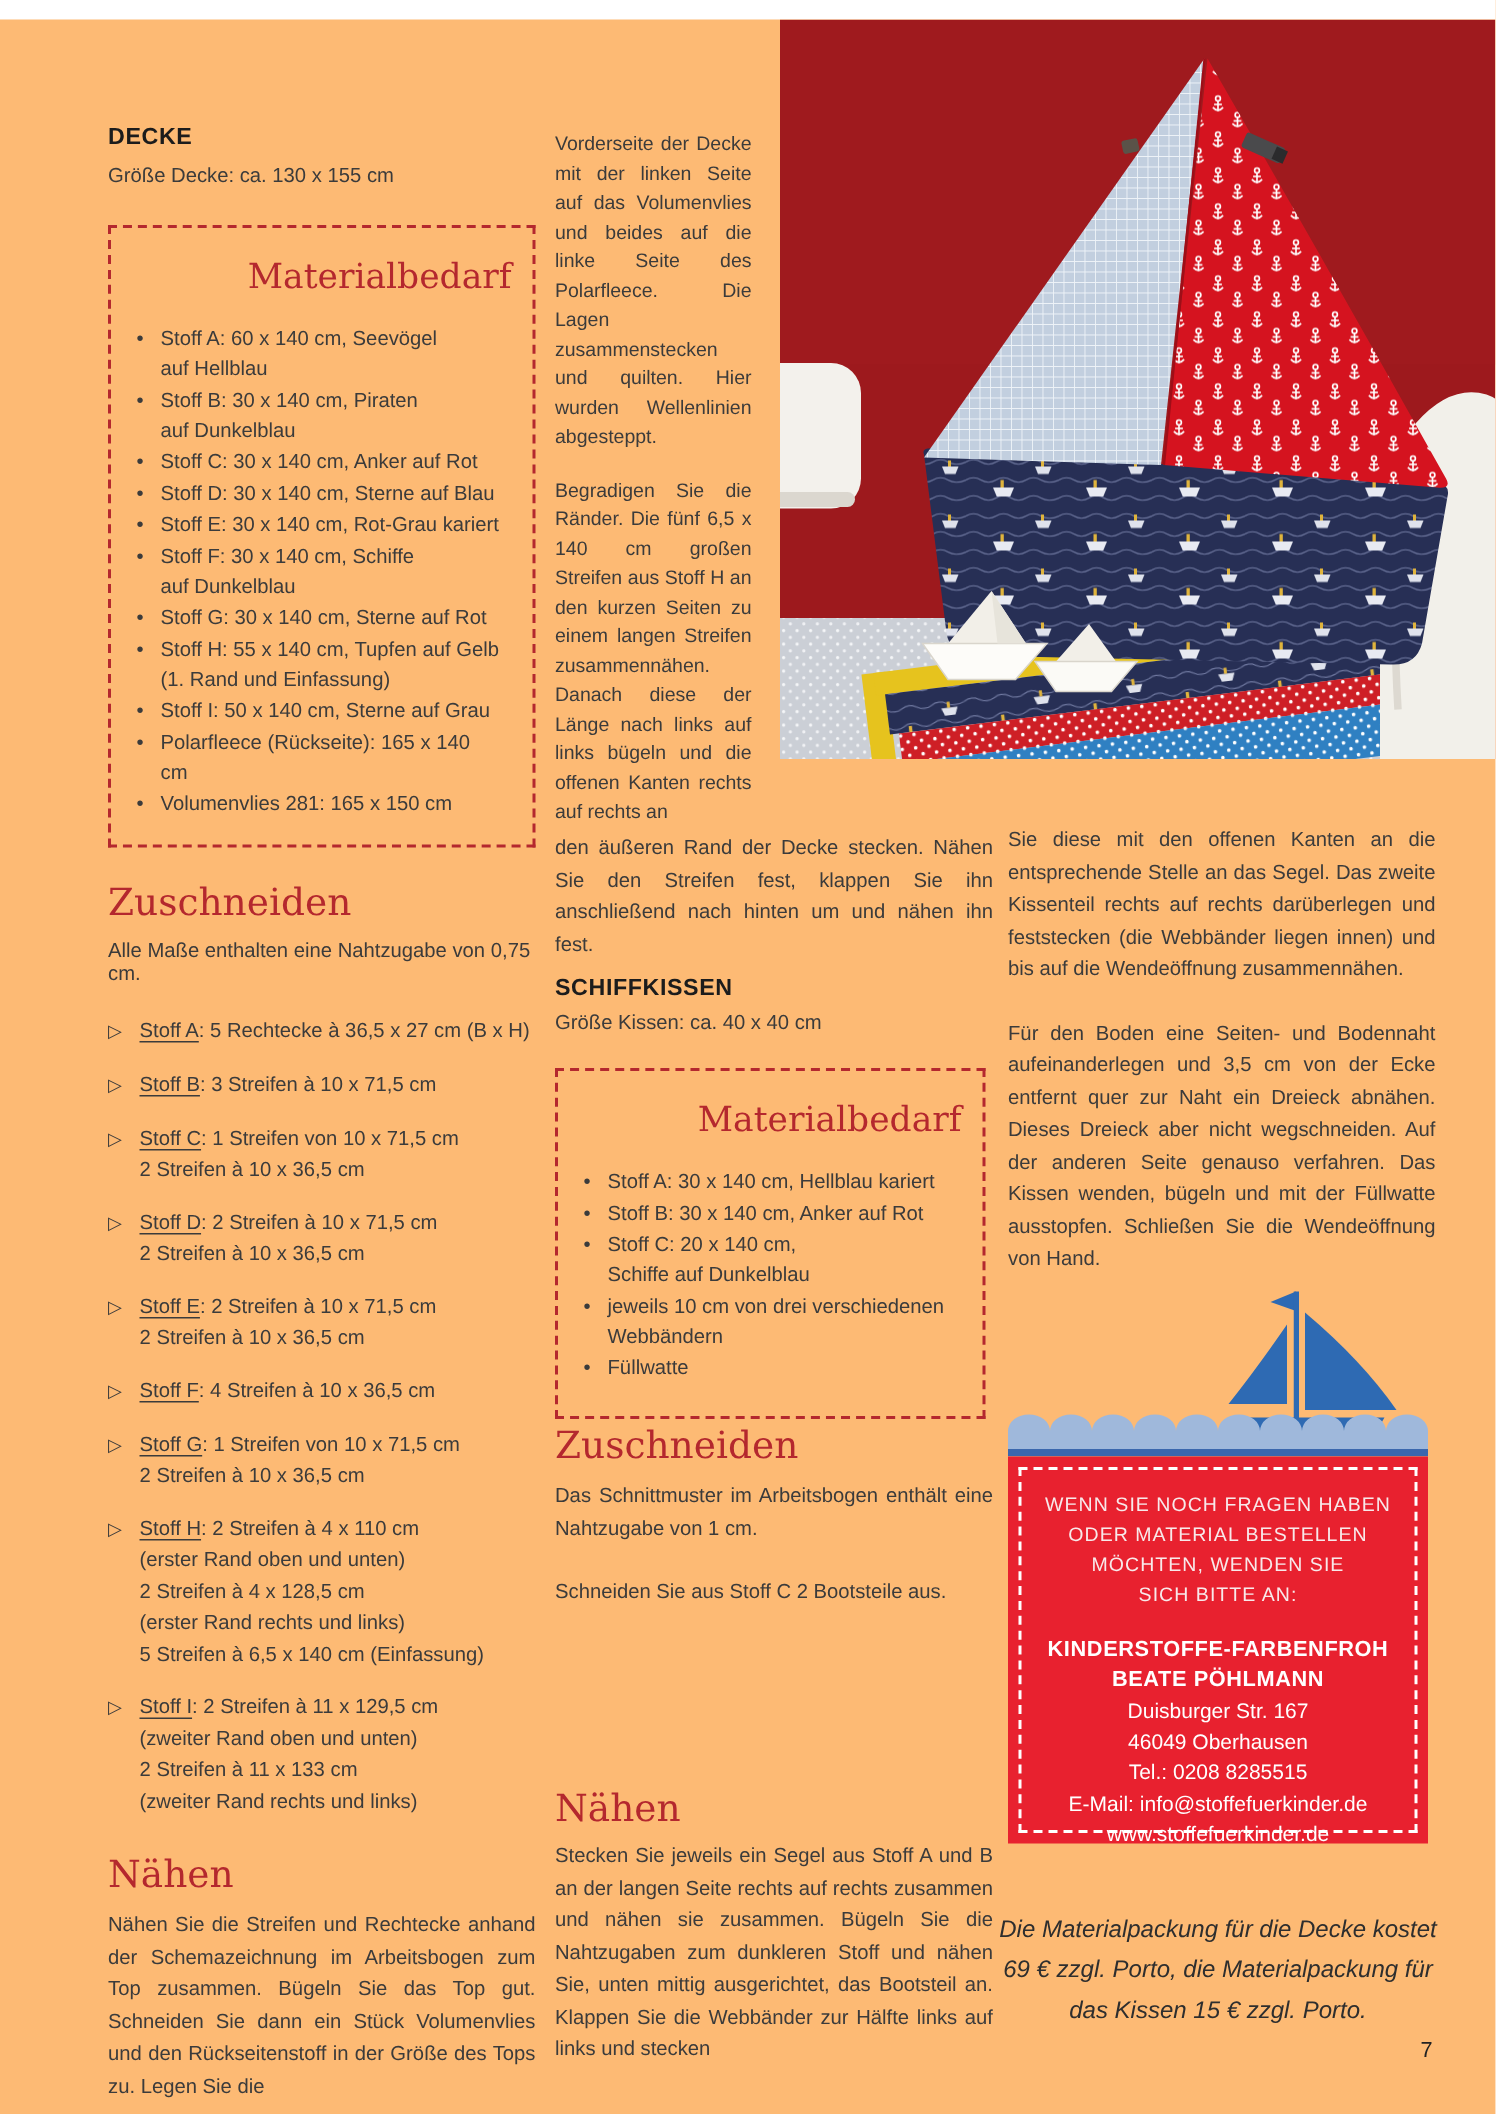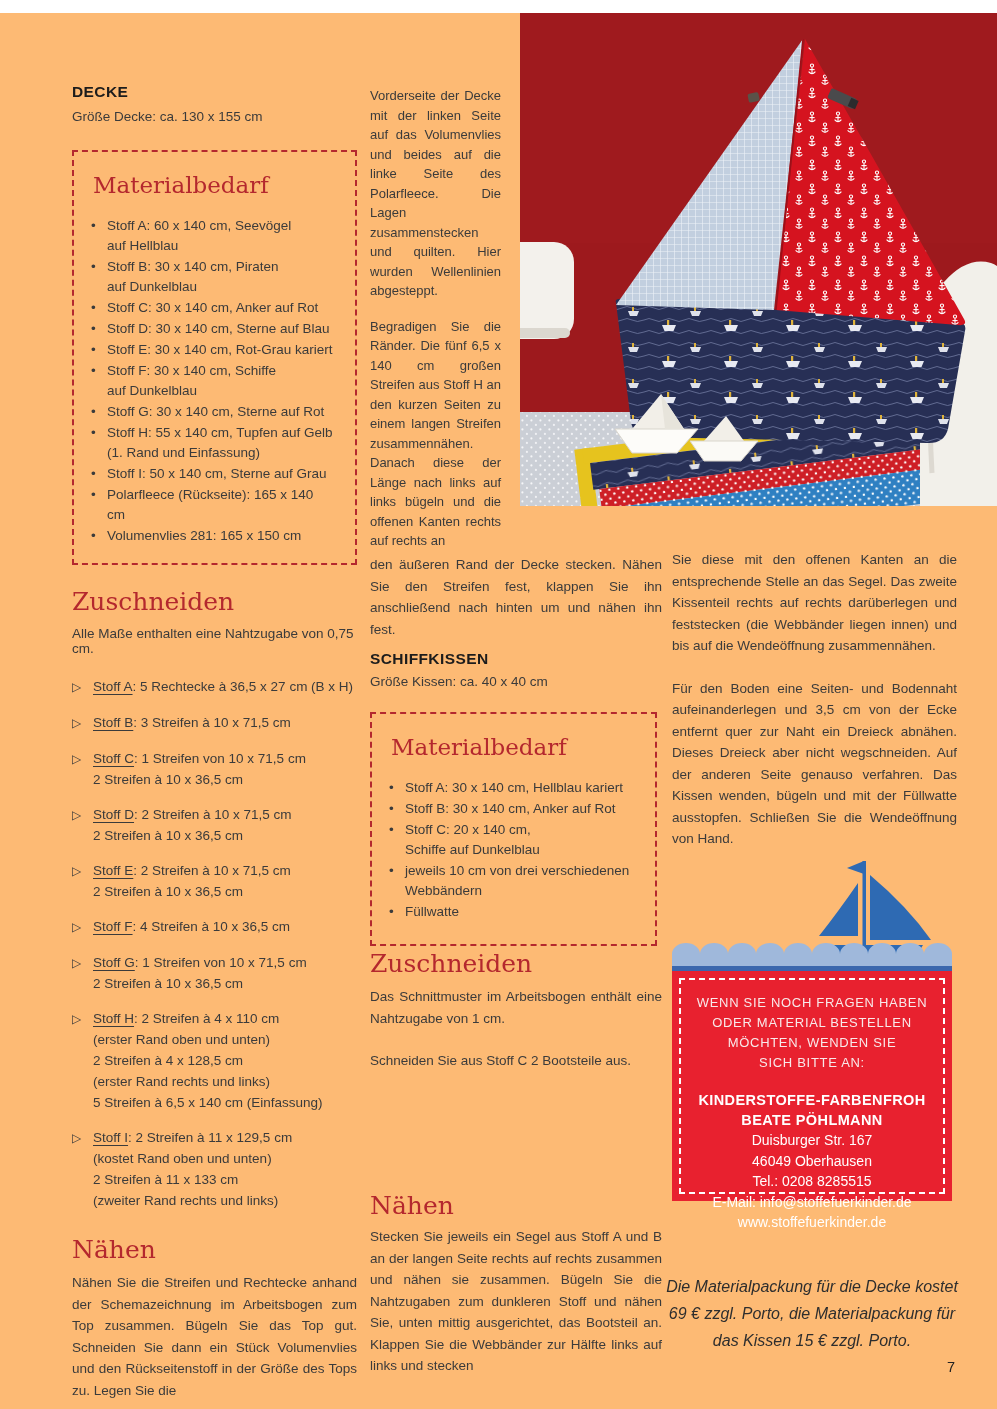--- a/index.html
+++ b/index.html
@@ -10,21 +10,21 @@
   .serif-head{font-family:"DejaVu Serif",serif;color:#b4282e;font-weight:400;}
   .para{font-size:13.5px;line-height:21.5px;text-align:justify;}
   .black-head{font-size:15.5px;font-weight:bold;color:#1c1c1c;letter-spacing:.4px;}
 
   
   .col-left{position:absolute;left:72px;top:70px;width:285px;}
   .decke-title{margin:0 0 8px 0;}
   .size-line{font-size:13.5px;margin:0 0 26px 0;}
 
   .mat-box{border:2px dashed #b4282e;padding:14px 14px 16px 17px;}
-  .mat-box-title{font-size:23px;margin:6px 0 18px 2px;}
+  .mat-box-title{font-size:23px;margin:6px 0 18px 2px;text-align:right;}
   .mat-item{display:flex;font-size:13.5px;line-height:20px;margin-bottom:1px;}
   .bullet{width:16px;flex:none;}
   .mat-text{white-space:pre-line;width:226px;}
 
   .zus-title{font-size:25px;margin:22px 0 10px 0;}
   .zus-intro{font-size:13.5px;margin:0 0 20px 0;}
   .cut-item{display:flex;font-size:13.5px;line-height:21px;margin-bottom:14px;}
   .tri{width:21px;flex:none;font-size:12px;color:#3b3b3b;padding-top:1px;}
   .cut-label{text-decoration:underline;text-underline-offset:3px;}
   .naehen-title{font-size:25px;margin:24px 0 8px 0;}
@@ -44,21 +44,21 @@
 
   
   .photo{position:absolute;left:520px;top:0;width:477px;height:493px;}
 
   
   .col-right{position:absolute;left:672px;top:536px;width:285px;}
   .col-right .para{margin:0 0 21px 0;}
 
   .boat-illu{position:absolute;left:672px;top:840px;width:280px;height:118px;}
 
-  .contact-box{position:absolute;left:672px;top:958px;width:280px;height:230px;
+  .contact-box{position:absolute;left:672px;top:958px;width:280px;height:258px;
                background:#e8212f;box-sizing:border-box;padding:7px;}
   .contact-inner{border:2px dashed #fff;height:100%;box-sizing:border-box;
                  color:#fff;text-align:center;padding-top:13px;}
   .cb-intro-line{font-size:13px;line-height:20px;letter-spacing:.7px;color:#f8e9ea;}
   .cb-company{font-size:14.5px;font-weight:bold;letter-spacing:.4px;margin-top:17px;line-height:20px;}
   .cb-name{font-size:14.5px;font-weight:bold;letter-spacing:.4px;line-height:20px;}
   .cb-it{font-size:14px;line-height:20.5px;}
 
   .caption{position:absolute;left:658px;top:1260px;width:308px;text-align:center;
            font-style:italic;font-size:16px;line-height:27px;color:#2e2e2e;}
@@ -180,21 +180,21 @@
           <span class="cut-text"><span class="cut-label">Stoff G</span><span>: 1 Streifen von 10 x 71,5 cm</span><span><div class="cut-extra">2 Streifen à 10 x 36,5 cm</div></span></span>
         </div>
 
         <div class="cut-item">
           <span class="tri">▷</span>
           <span class="cut-text"><span class="cut-label">Stoff H</span><span>: 2 Streifen à 4 x 110 cm</span><span><div class="cut-extra">(erster Rand oben und unten)</div><div class="cut-extra">2 Streifen à 4 x 128,5 cm</div><div class="cut-extra">(erster Rand rechts und links)</div><div class="cut-extra">5 Streifen à 6,5 x 140 cm (Einfassung)</div></span></span>
         </div>
 
         <div class="cut-item">
           <span class="tri">▷</span>
-          <span class="cut-text"><span class="cut-label">Stoff I</span><span>: 2 Streifen à 11 x 129,5 cm</span><span><div class="cut-extra">(kostet Rand oben und unten)</div><div class="cut-extra">2 Streifen à 11 x 133 cm</div><div class="cut-extra">(zweiter Rand rechts und links)</div></span></span>
+          <span class="cut-text"><span class="cut-label">Stoff I</span><span>: 2 Streifen à 11 x 129,5 cm</span><span><div class="cut-extra">(zweiter Rand oben und unten)</div><div class="cut-extra">2 Streifen à 11 x 133 cm</div><div class="cut-extra">(zweiter Rand rechts und links)</div></span></span>
         </div>
       </div>
 
     <div class="serif-head naehen-title">Nähen</div>
     <div class="para">Nähen Sie die Streifen und Rechtecke anhand der Schemazeichnung im Arbeitsbogen zum Top zusammen. Bügeln Sie das Top gut. Schneiden Sie dann ein Stück Volumenvlies und den Rückseitenstoff in der Größe des Tops zu. Legen Sie die</div>
   </div>
 
   <div class="mid-narrow">
     <p class="para">Vorderseite der Decke mit der linken Seite auf das Volumenvlies und beides auf die linke Seite des Polarfleece. Die Lagen zusammenstecken und quilten. Hier wurden Wellenlinien abgesteppt.</p>
     <p class="para">Begradigen Sie die Ränder. Die fünf 6,5 x 140 cm großen Streifen aus Stoff H an den kurzen Seiten zu einem langen Streifen zusammennähen. Danach diese der Länge nach links auf links bügeln und die offenen Kanten rechts auf rechts an</p>

